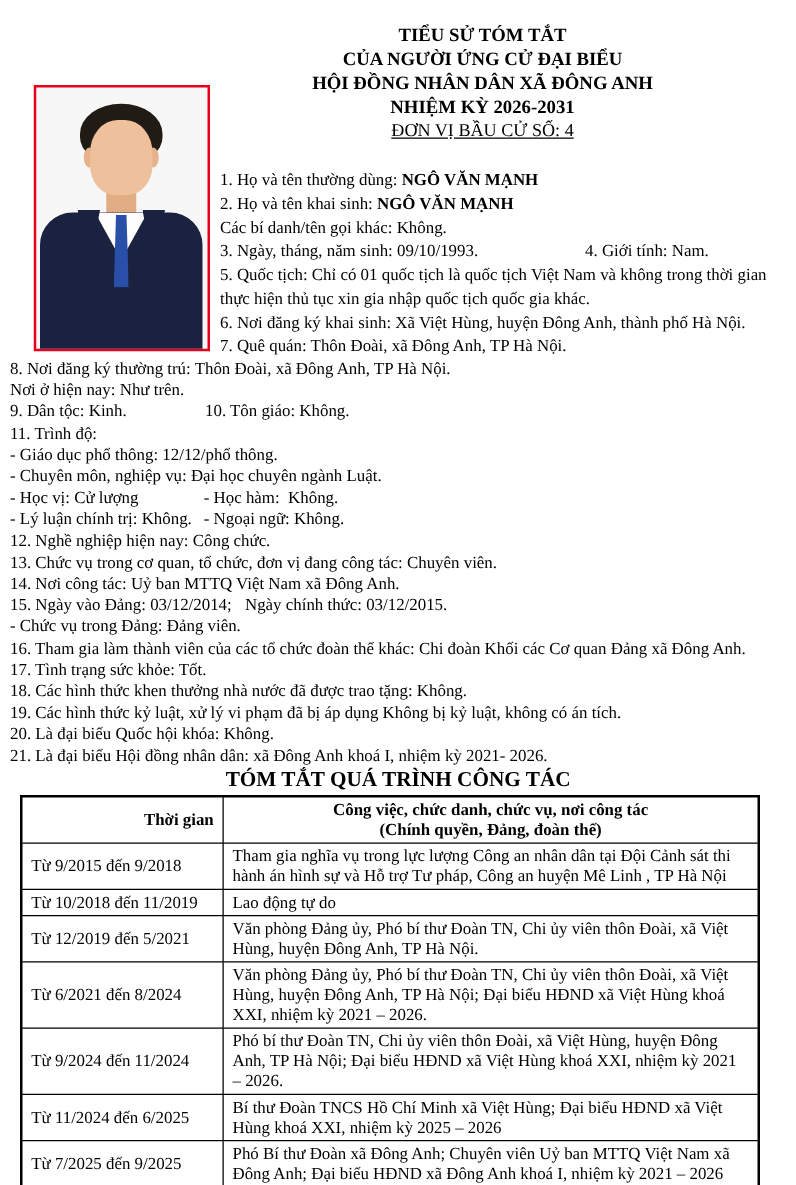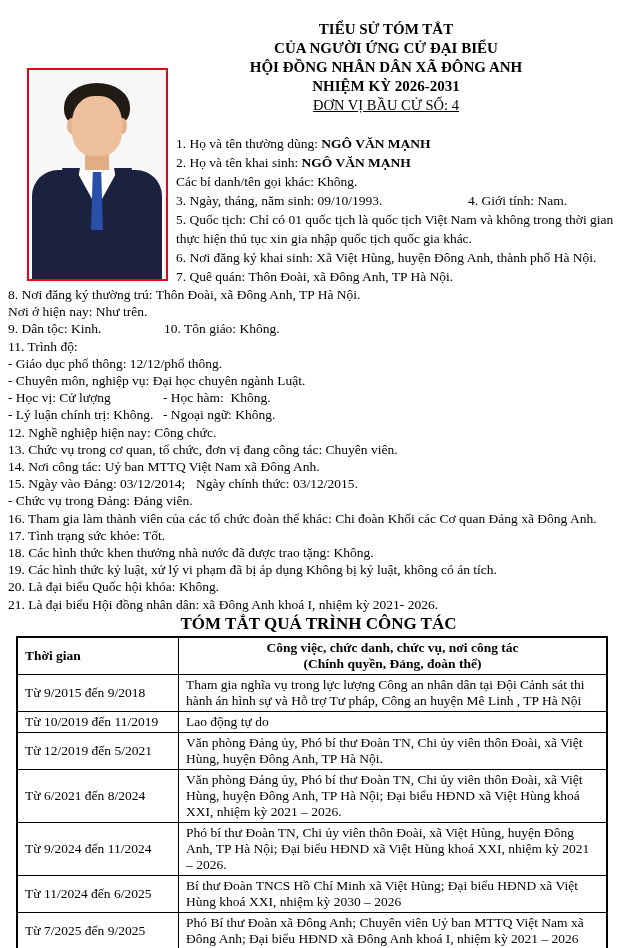--- a/index.html
+++ b/index.html
@@ -40,21 +40,21 @@
   .w292{display:inline-block;width:292px;vertical-align:top;}
   .w156{display:inline-block;width:156px;vertical-align:top;}
   .w155{display:inline-block;width:155px;vertical-align:top;}
   .w188{display:inline-block;width:188px;vertical-align:top;}
 
   
   .career-title{text-align:center;font-weight:bold;font-size:17px;margin:2px 0 3px 0;line-height:18px;}
   table.career{border-collapse:collapse;margin-left:16px;width:592px;table-layout:fixed;
     font-size:13.5px;line-height:16px;border:2px solid #000;}
   table.career td,table.career th{border:1px solid #000;padding:2px 7px;vertical-align:middle;}
-  th.h-time{width:146px;font-weight:bold;text-align:left;}
+  th.h-time{width:146px;font-weight:bold;text-align:right;}
   th.h-work{font-weight:bold;text-align:center;}
   td.time{padding-left:11px;text-align:left;}
   td.work{text-align:left;}
 
   .stray{position:absolute;left:53px;top:936px;width:2px;height:11px;background:#2a2a2a;}
 </style>
 </head>
 <body>
 
 <div class="page">
@@ -121,38 +121,38 @@
         <th class="h-work">
           <div>Công việc, chức danh, chức vụ, nơi công tác</div>
           <div>(Chính quyền, Đảng, đoàn thể)</div>
         </th>
       </tr>
       <tr>
         <td class="time">Từ 9/2015 đến 9/2018</td>
         <td class="work">Tham gia nghĩa vụ trong lực lượng Công an nhân dân tại Đội Cảnh sát thi hành án hình sự và Hỗ trợ Tư pháp, Công an huyện Mê Linh , TP Hà Nội</td>
       </tr>
       <tr>
-        <td class="time">Từ 10/2019 đến 11/2019</td>
+        <td class="time">Từ 10/2018 đến 11/2019</td>
         <td class="work">Lao động tự do</td>
       </tr>
       <tr>
         <td class="time">Từ 12/2019 đến 5/2021</td>
         <td class="work">Văn phòng Đảng ủy, Phó bí thư Đoàn TN, Chi ủy viên thôn Đoài, xã Việt Hùng, huyện Đông Anh, TP Hà Nội.</td>
       </tr>
       <tr>
         <td class="time">Từ 6/2021 đến 8/2024</td>
         <td class="work">Văn phòng Đảng ủy, Phó bí thư Đoàn TN, Chi ủy viên thôn Đoài, xã Việt Hùng, huyện Đông Anh, TP Hà Nội; Đại biểu HĐND xã Việt Hùng khoá XXI, nhiệm kỳ 2021 – 2026.</td>
       </tr>
       <tr>
         <td class="time">Từ 9/2024 đến 11/2024</td>
         <td class="work">Phó bí thư Đoàn TN, Chi ủy viên thôn Đoài, xã Việt Hùng, huyện Đông Anh, TP Hà Nội; Đại biểu HĐND xã Việt Hùng khoá XXI, nhiệm kỳ 2021 – 2026.</td>
       </tr>
       <tr>
         <td class="time">Từ 11/2024 đến 6/2025</td>
-        <td class="work">Bí thư Đoàn TNCS Hồ Chí Minh xã Việt Hùng; Đại biểu HĐND xã Việt Hùng khoá XXI, nhiệm kỳ 2030 – 2026</td>
+        <td class="work">Bí thư Đoàn TNCS Hồ Chí Minh xã Việt Hùng; Đại biểu HĐND xã Việt Hùng khoá XXI, nhiệm kỳ 2025 – 2026</td>
       </tr>
       <tr>
         <td class="time">Từ 7/2025 đến 9/2025</td>
         <td class="work">Phó Bí thư Đoàn xã Đông Anh; Chuyên viên Uỷ ban MTTQ Việt Nam xã Đông Anh; Đại biểu HĐND xã Đông Anh khoá I, nhiệm kỳ 2021 – 2026</td>
       </tr>
       <tr>
         <td class="time">Từ 9/2025 đến nay</td>
         <td class="work">Chuyên viên Uỷ ban MTTQ Việt Nam xã Đông Anh; Đại biểu HĐND xã Đông Anh khoá I, nhiệm kỳ 2021 – 2026</td>
       </tr>
     </tbody>

